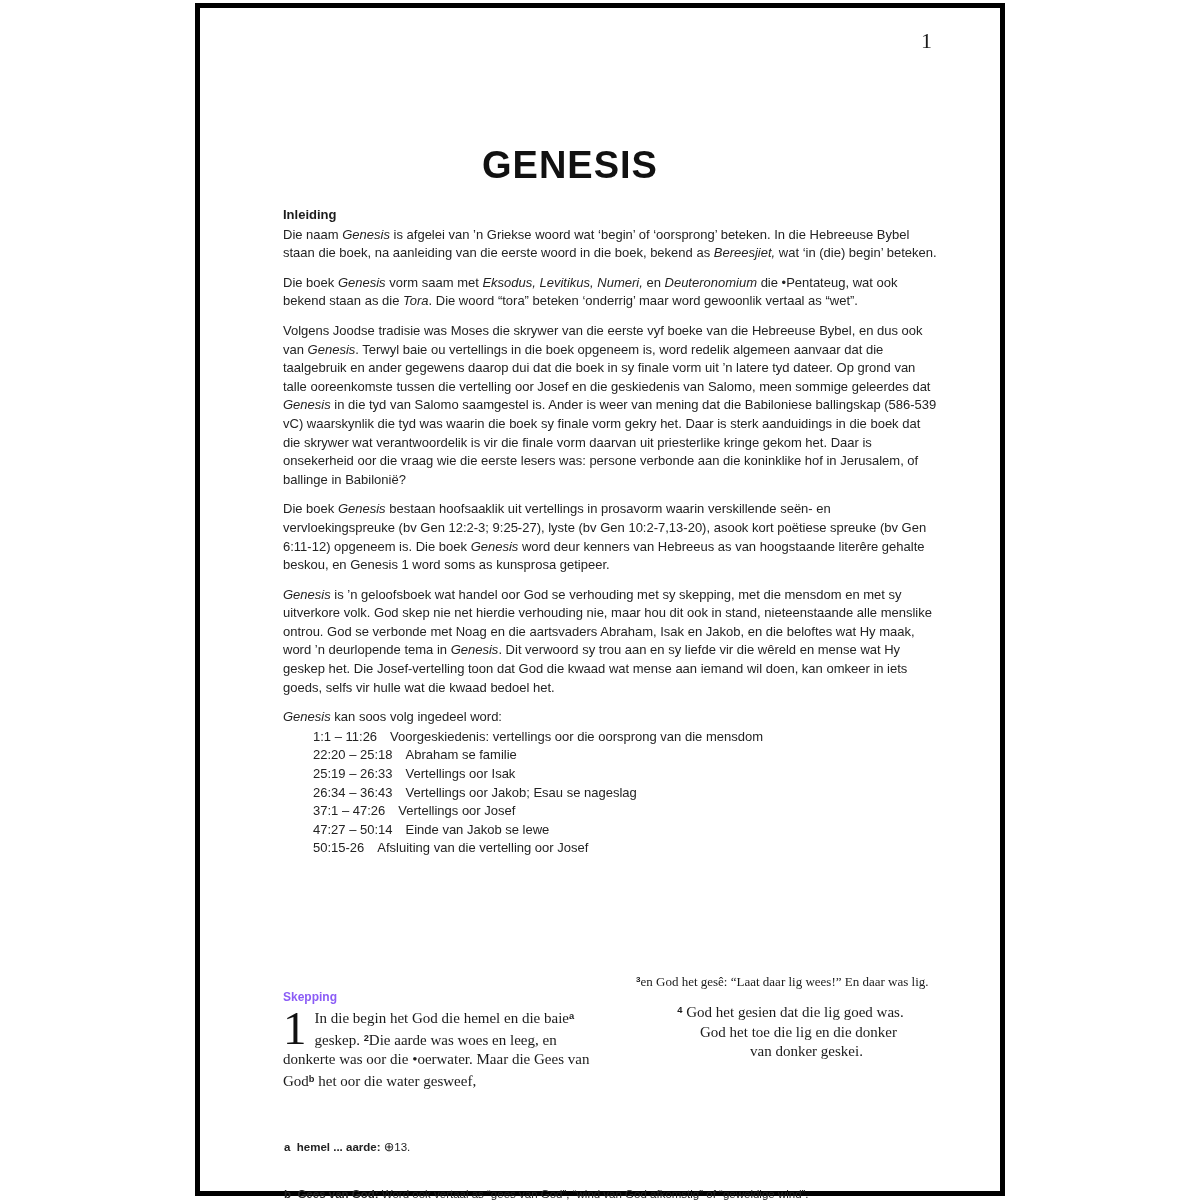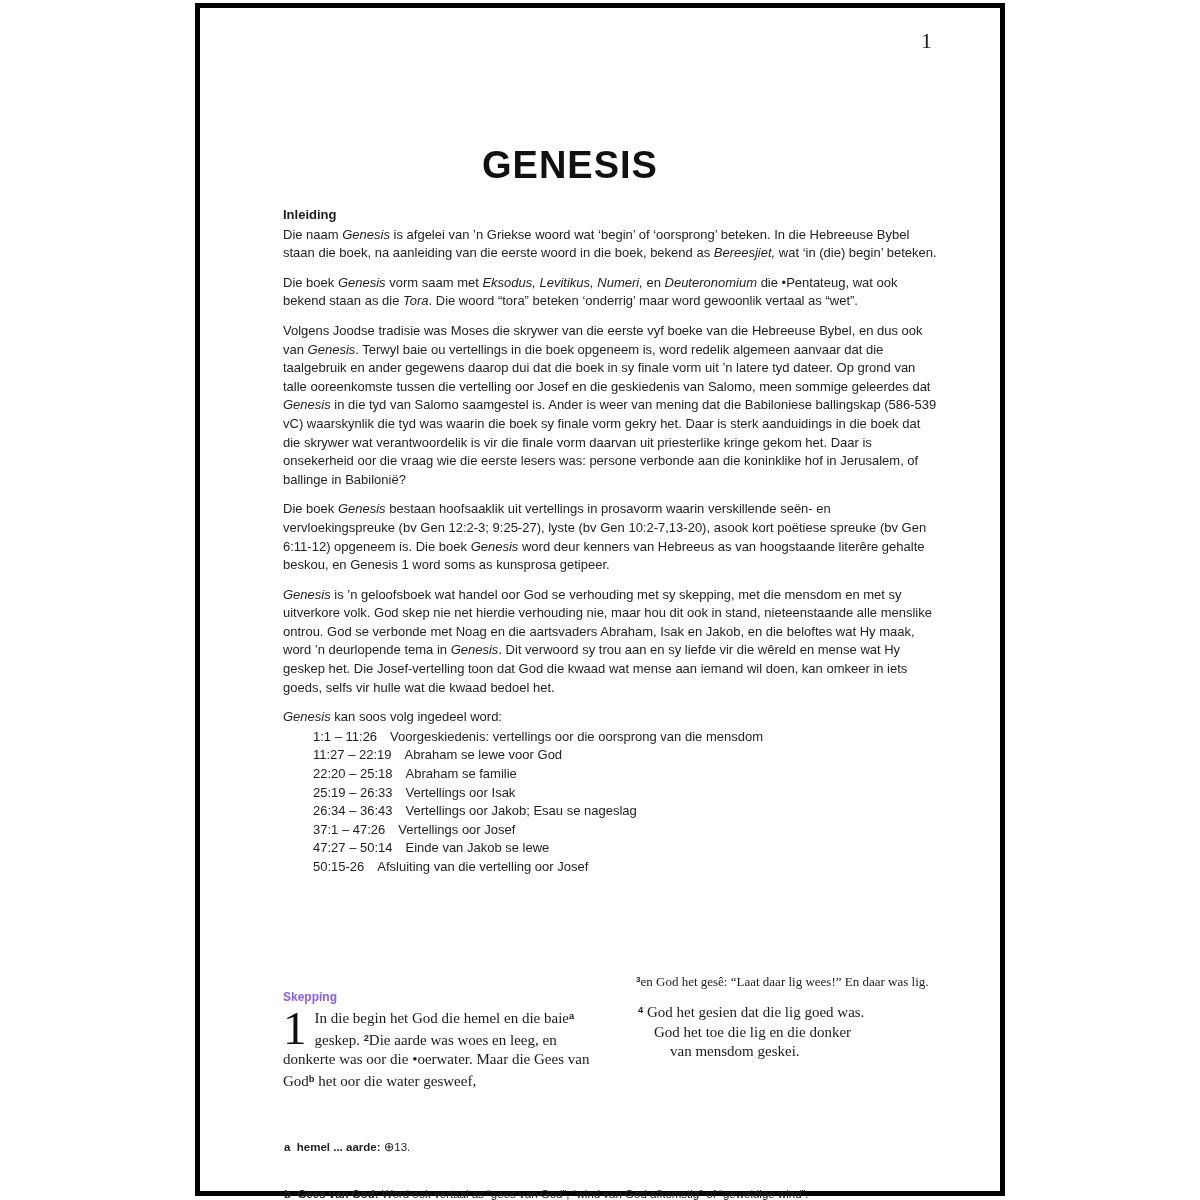--- a/index.html
+++ b/index.html
@@ -22,21 +22,21 @@
   .seg-globe{font-size:1.1em;}
 
   .scripture{position:absolute;top:962px;left:83px;width:660px;display:flex;gap:13px;font-family:"Liberation Serif",serif;color:#1b1b1b;}
   .col-left{width:324px;padding-top:20px;box-sizing:border-box;}
   .col-right{flex:1;}
   .section-heading{font-family:"Liberation Sans",sans-serif;font-size:12px;font-weight:700;margin:0 0 3px 0;color:#8b5cf6;}
   .verse-block{font-size:15px;line-height:19.4px;}
   .chapter-num{float:left;font-size:47px;line-height:36px;margin:3px 8px 0 0;color:#111;}
   .verse-block p{margin:0;}
   .verse3{margin:0;font-size:13px;line-height:19.4px;text-indent:16px;}
-  .verse4{margin-top:10px;font-size:15px;line-height:19.4px;}
+  .verse4{margin-top:10px;font-size:15px;line-height:19.4px;text-align:center;}
   .poem-1{padding-left:18px;}
   .poem-2{padding-left:34px;}
   .poem-3{padding-left:50px;}
 
   .footnotes{position:absolute;top:1100px;left:83px;width:662px;font-size:11.5px;line-height:15.3px;white-space:pre-wrap;}
   .footnotes div{margin:1px;}
 </style>
 </head>
 <body>
 
@@ -50,21 +50,20 @@
     <h2>Inleiding</h2>
     <p><span>Die naam </span><span class="seg-i">Genesis</span><span> is afgelei van ’n Griekse woord wat ‘begin’ of ‘oorsprong’ beteken. In die Hebreeuse Bybel staan die boek, na aanleiding van die eerste woord in die boek, bekend as </span><span class="seg-i">Bereesjiet,</span><span> wat ‘in (die) begin’ beteken.</span></p>
     <p><span>Die boek </span><span class="seg-i">Genesis</span><span> vorm saam met </span><span class="seg-i">Eksodus, Levitikus, Numeri,</span><span> en </span><span class="seg-i">Deuteronomium</span><span> die •Pentateug, wat ook bekend staan as die </span><span class="seg-i">Tora</span><span>. Die woord “tora” beteken ‘onderrig’ maar word gewoonlik vertaal as “wet”.</span></p>
     <p><span>Volgens Joodse tradisie was Moses die skrywer van die eerste vyf boeke van die Hebreeuse Bybel, en dus ook van </span><span class="seg-i">Genesis</span><span>. Terwyl baie ou vertellings in die boek opgeneem is, word redelik algemeen aanvaar dat die taalgebruik en ander gegewens daarop dui dat die boek in sy finale vorm uit ’n latere tyd dateer. Op grond van talle ooreenkomste tussen die vertelling oor Josef en die geskiedenis van Salomo, meen sommige geleerdes dat </span><span class="seg-i">Genesis</span><span> in die tyd van Salomo saamgestel is. Ander is weer van mening dat die Babiloniese ballingskap (586-539 vC) waarskynlik die tyd was waarin die boek sy finale vorm gekry het. Daar is sterk aanduidings in die boek dat die skrywer wat verantwoordelik is vir die finale vorm daarvan uit priesterlike kringe gekom het. Daar is onsekerheid oor die vraag wie die eerste lesers was: persone verbonde aan die koninklike hof in Jerusalem, of ballinge in Babilonië?</span></p>
     <p><span>Die boek </span><span class="seg-i">Genesis</span><span> bestaan hoofsaaklik uit vertellings in prosavorm waarin verskillende seën- en vervloekingspreuke (bv Gen 12:2-3; 9:25-27), lyste (bv Gen 10:2-7,13-20), asook kort poëtiese spreuke (bv Gen 6:11-12) opgeneem is. Die boek </span><span class="seg-i">Genesis</span><span> word deur kenners van Hebreeus as van hoogstaande literêre gehalte beskou, en Genesis 1 word soms as kunsprosa getipeer.</span></p>
     <p><span class="seg-i">Genesis</span><span> is ’n geloofsboek wat handel oor God se verhouding met sy skepping, met die mensdom en met sy uitverkore volk. God skep nie net hierdie verhouding nie, maar hou dit ook in stand, nieteenstaande alle menslike ontrou. God se verbonde met Noag en die aartsvaders Abraham, Isak en Jakob, en die beloftes wat Hy maak, word ’n deurlopende tema in </span><span class="seg-i">Genesis</span><span>. Dit verwoord sy trou aan en sy liefde vir die wêreld en mense wat Hy geskep het. Die Josef-vertelling toon dat God die kwaad wat mense aan iemand wil doen, kan omkeer in iets goeds, selfs vir hulle wat die kwaad bedoel het.</span></p>
 
     <p class="outline-lead"><span class="seg-i">Genesis</span><span> kan soos volg ingedeel word:</span></p>
     <div>
       <div class="outline-item"><span class="outline-range">1:1 – 11:26</span><span>Voorgeskiedenis: vertellings oor die oorsprong van die mensdom</span></div>
-      <div class="outline-item"><span class="outline-range">11:27 – 22:19</span><span>Abraham se lewe voor God</span></div>
       <div class="outline-item"><span class="outline-range">22:20 – 25:18</span><span>Abraham se familie</span></div>
       <div class="outline-item"><span class="outline-range">25:19 – 26:33</span><span>Vertellings oor Isak</span></div>
       <div class="outline-item"><span class="outline-range">26:34 – 36:43</span><span>Vertellings oor Jakob; Esau se nageslag</span></div>
       <div class="outline-item"><span class="outline-range">37:1 – 47:26</span><span>Vertellings oor Josef</span></div>
       <div class="outline-item"><span class="outline-range">47:27 – 50:14</span><span>Einde van Jakob se lewe</span></div>
       <div class="outline-item"><span class="outline-range">50:15-26</span><span>Afsluiting van die vertelling oor Josef</span></div>
     </div>
   </section>
 
   <section class="scripture">
@@ -73,21 +72,21 @@
       <div class="verse-block">
         <span class="chapter-num">1</span>
         <p><span>In die begin het God die hemel en die baie</span><span class="seg-note">a</span><span> geskep. </span><span class="seg-vnum">2</span><span>Die aarde was woes en leeg, en donkerte was oor die •oerwater. Maar die Gees van God</span><span class="seg-note">b</span><span> het oor die water gesweef,</span></p>
       </div>
     </div>
     <div class="col-right">
       <p class="verse3"><span class="seg-vnum">3</span><span>en God het gesê: “Laat daar lig wees!” En daar was lig.</span></p>
       <div class="verse4">
         <div class="poem-1"><span class="seg-vnum">4</span><span> God het gesien dat die lig goed was.</span></div>
         <div class="poem-2"><span>God het toe die lig en die donker</span></div>
-        <div class="poem-3"><span>van mensdom geskei.</span></div>
+        <div class="poem-3"><span>van donker geskei.</span></div>
       </div>
     </div>
   </section>
 
   <footer class="footnotes">
     <div><span class="seg-b">a</span><span>  </span><span class="seg-b">hemel ... aarde:</span><span> </span><span class="seg-globe">⊕</span><span>13.</span></div>
     <div><span class="seg-b">b</span><span>  </span><span class="seg-b">Gees van God:</span><span> Word ook vertaal as “gees van God”, “wind van God afkomstig” of “geweldige wind”.</span></div>
     
     
   </footer>

